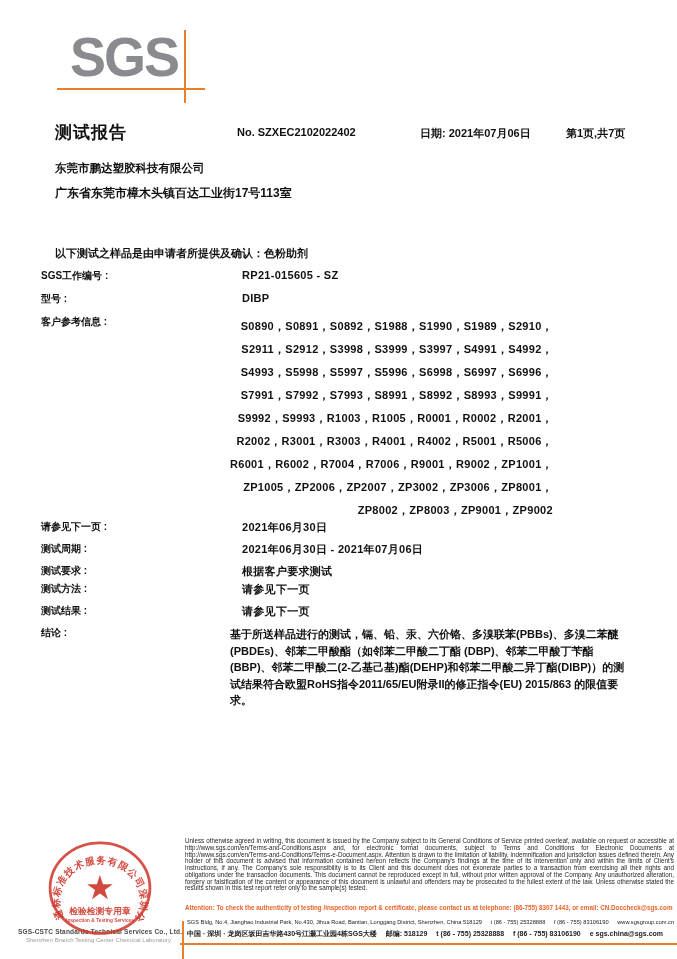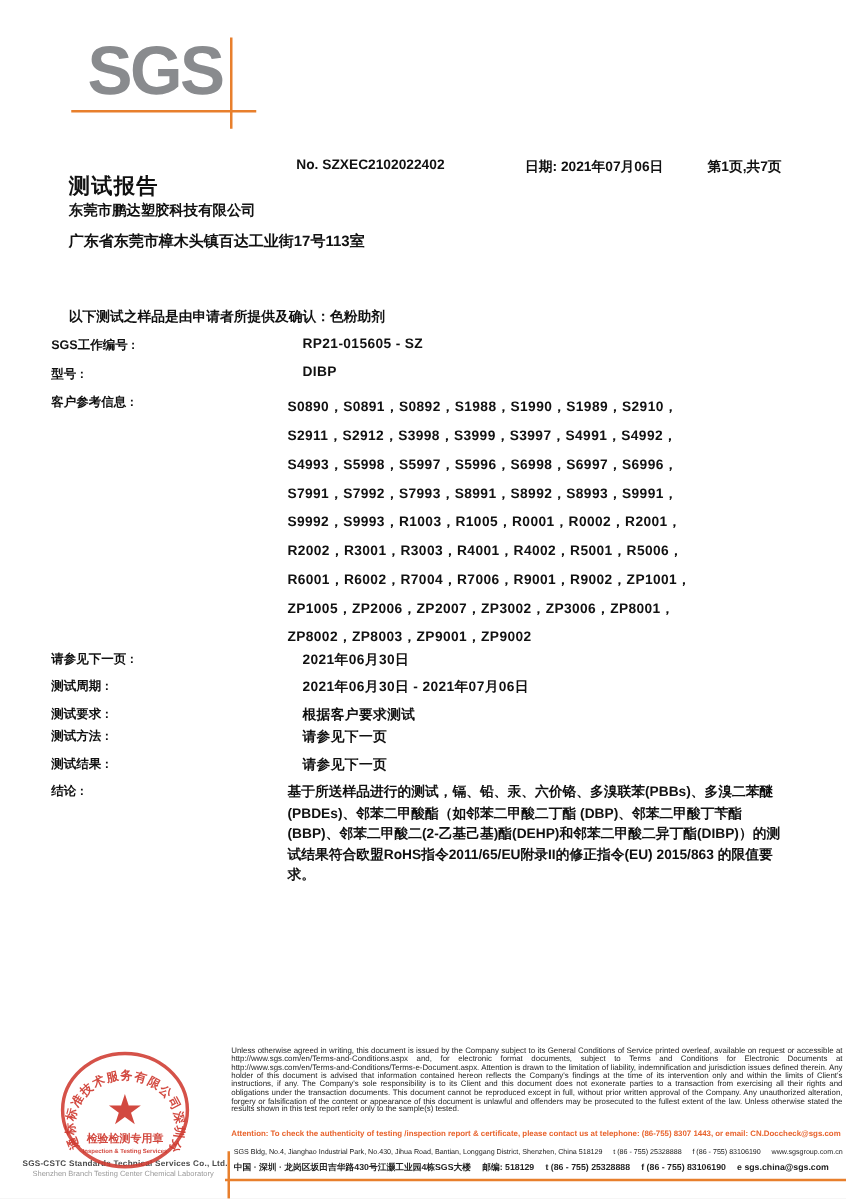--- a/index.html
+++ b/index.html
@@ -11,34 +11,34 @@
   .abs{position:absolute;}
 
   
   .logo-text{
     left:70px;top:30px;font-size:54px;font-weight:700;color:#898b8e;
     letter-spacing:-2px;line-height:1;transform:scaleY(1.02);
   }
   .logo-hline{left:57px;top:88px;width:148px;height:2px;background:#e87f2c;}
   .logo-vline{left:184px;top:30px;width:2px;height:73px;background:#e87f2c;}
 
-  .report-title{left:55px;top:121px;font-size:17px;font-weight:700;letter-spacing:1px;margin-top:16px;}
+  .report-title{left:55px;top:121px;font-size:17px;font-weight:700;letter-spacing:1px;}
   .report-no{left:237px;top:126px;font-size:11px;font-weight:600;}
   .report-date{left:420px;top:126px;font-size:11px;font-weight:600;}
   .report-pages{left:566px;top:126px;font-size:11px;font-weight:600;}
 
   .applicant-name{left:55px;top:161px;font-size:11.5px;font-weight:600;}
   .applicant-addr{left:55px;top:185px;font-size:12px;font-weight:600;}
 
   .sample-desc{left:55px;top:246px;font-size:11px;font-weight:600;}
 
   .flabel{left:41px;font-size:10px;font-weight:600;}
   .fvalue{left:242px;font-size:11px;font-weight:600;letter-spacing:.3px;}
 
-  .ref-lines{left:230px;top:315px;font-size:11px;font-weight:600;line-height:23px;letter-spacing:.3px;}
+  .ref-lines{left:230px;top:315px;font-size:11px;font-weight:600;line-height:23px;letter-spacing:.3px;text-align:right;}
   .conclusion{left:230px;top:626px;width:404px;font-size:11px;font-weight:600;line-height:16.5px;}
 
   
   .stamp{left:44px;top:840px;width:112px;height:98px;z-index:3;}
   .lab-line1{left:18px;top:928px;font-size:6.5px;font-weight:700;color:#4a4a4a;letter-spacing:.2px;z-index:2;}
   .lab-line2{left:26px;top:937px;font-size:6px;color:#9a9a9a;z-index:2;}
 
   .disclaimer{
     left:185px;top:838px;width:489px;font-size:6.3px;line-height:6.75px;
     text-align:justify;color:#1f1f1f;font-weight:500;

